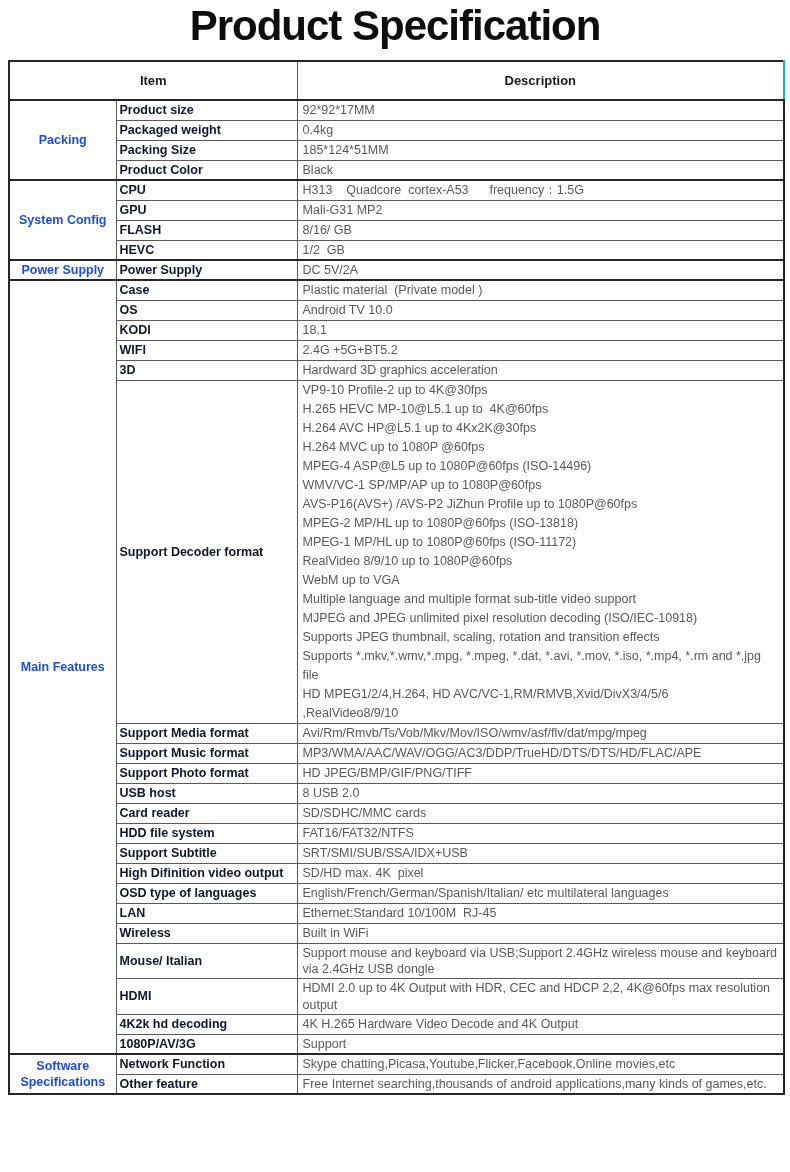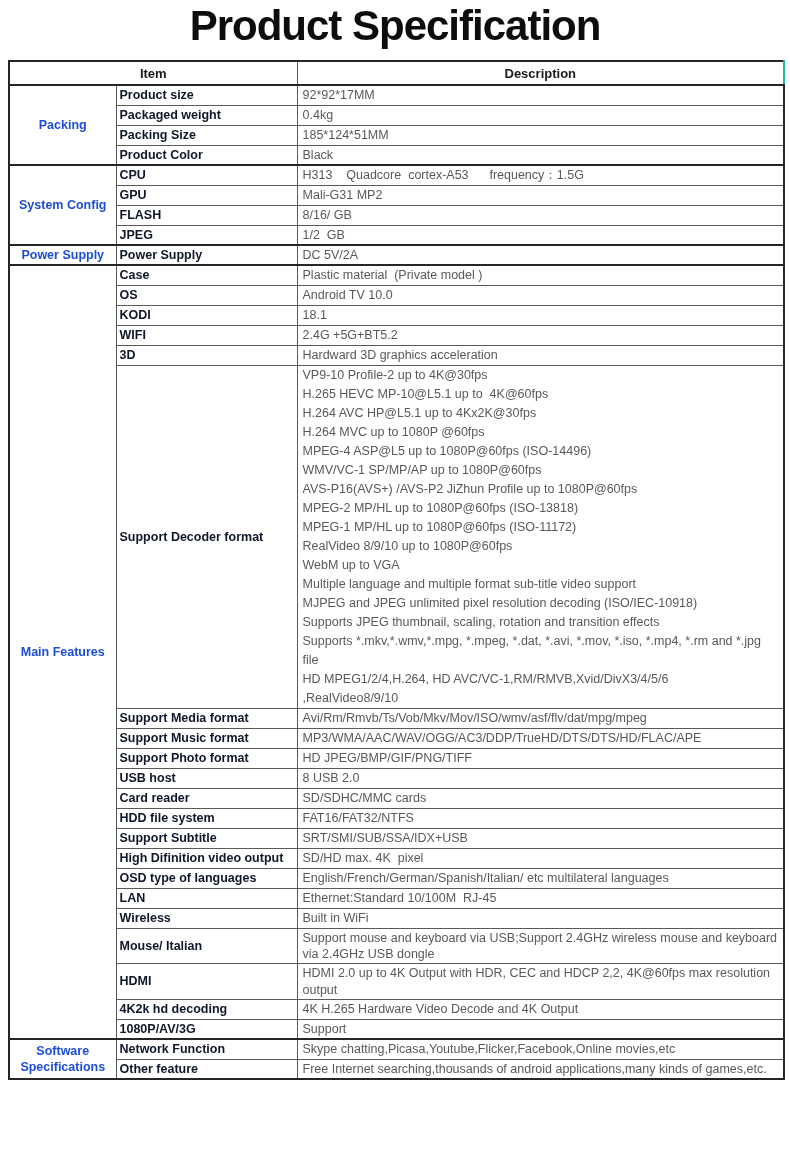--- a/index.html
+++ b/index.html
@@ -32,21 +32,21 @@
   }
   col.c-group { width: 107px; }
   col.c-item  { width: 181px; }
   col.c-desc  { width: 487px; }
   th, td {
     border: 1px solid #595959;
     vertical-align: middle;
     box-sizing: border-box;
   }
   thead th {
-    height: 24px;
+    height: 39px;
     font-size: 13px;
     font-weight: 700;
     color: #1a1a1a;
     text-align: center;
     padding: 1px 2px;
     border-bottom: 2px solid #262626;
   }
   td {
     height: 20px;
     font-size: 12.5px;
@@ -124,21 +124,21 @@
         </tr>
         <tr>
           <td class="item-cell">GPU</td>
           <td class="desc-cell">Mali-G31 MP2</td>
         </tr>
         <tr>
           <td class="item-cell">FLASH</td>
           <td class="desc-cell">8/16/ GB</td>
         </tr>
         <tr>
-          <td class="item-cell">JPEG</td>
+          <td class="item-cell">HEVC</td>
           <td class="desc-cell">1/2  GB</td>
         </tr>
         <tr class="group-start">
           <td class="group-cell" rowspan="1">Power Supply</td>
           <td class="item-cell">Power Supply</td>
           <td class="desc-cell">DC 5V/2A</td>
         </tr>
         <tr class="group-start">
           <td class="group-cell" rowspan="21">Main Features</td>
           <td class="item-cell">Case</td>

